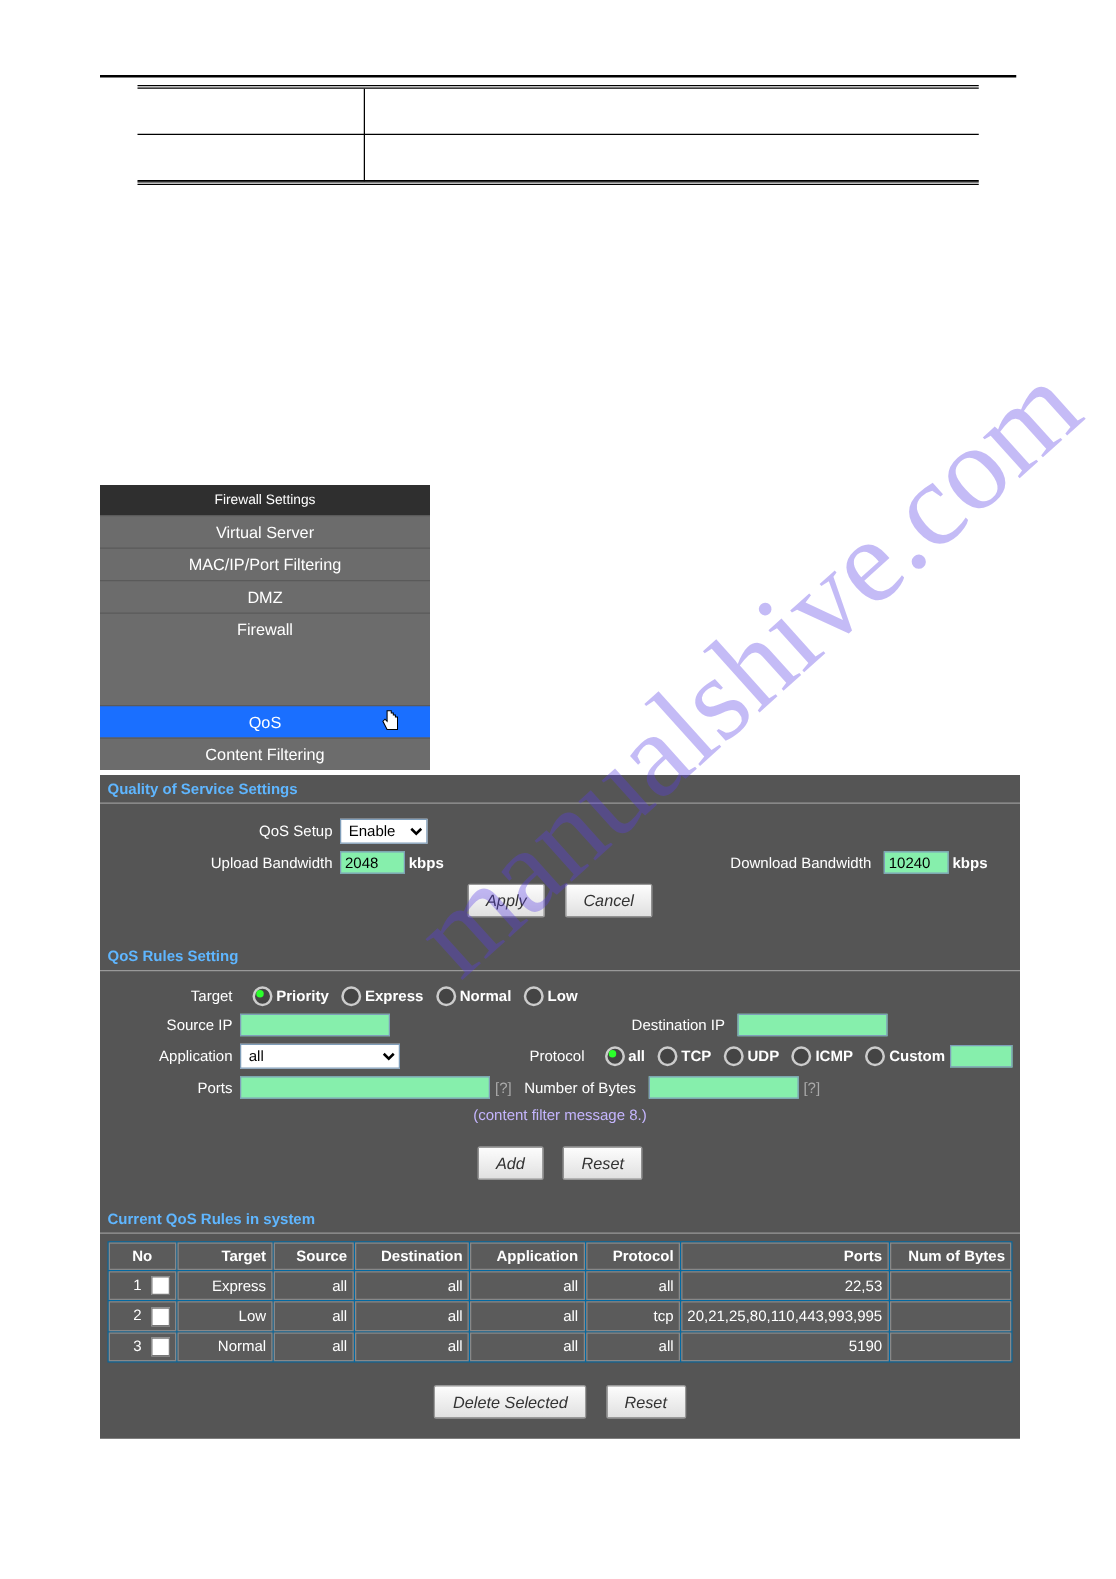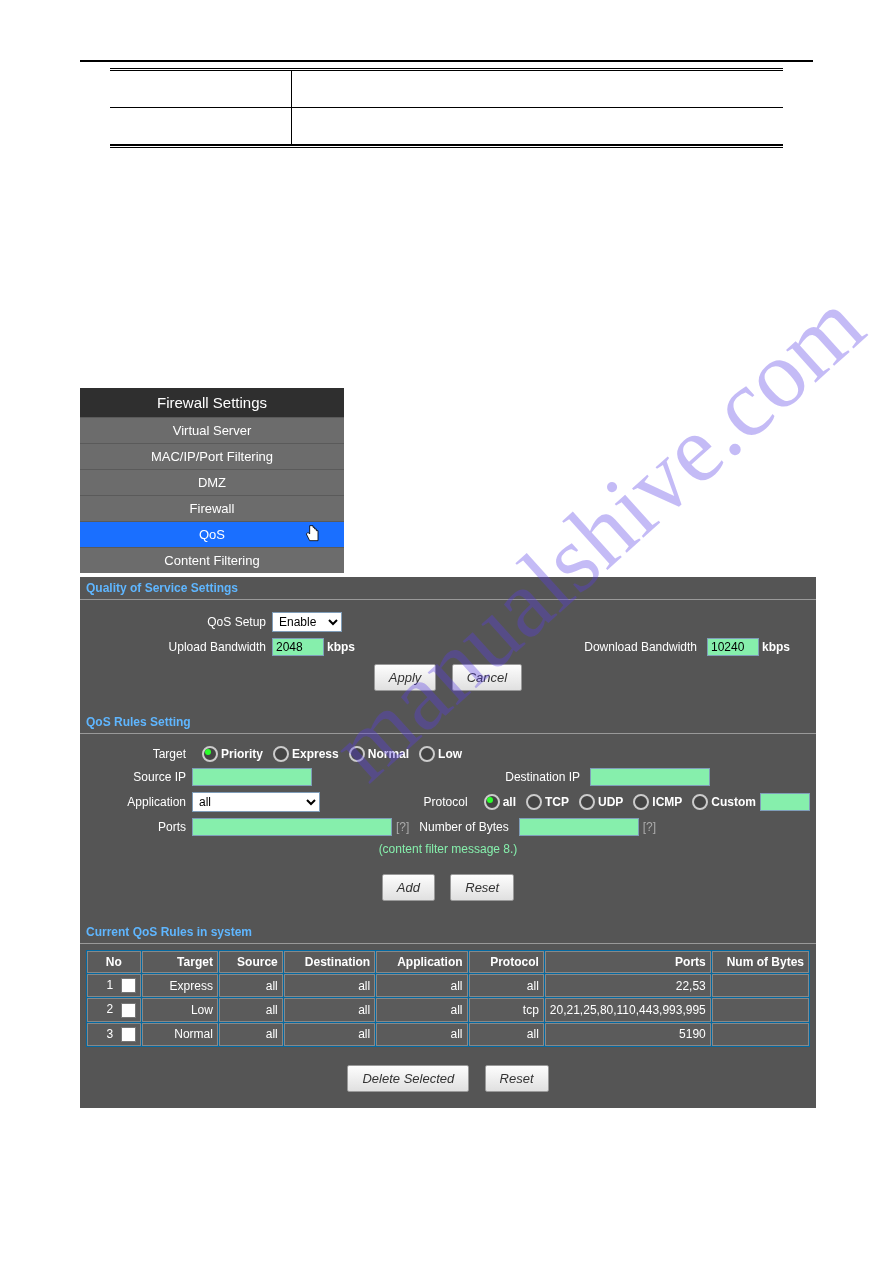--- a/index.html
+++ b/index.html
@@ -34,30 +34,31 @@
   .sidebar {
     width: 264px;
     background: #6c6c6c;
     color: #fff;
     font-size: 13px;
   }
   .sidebar-header {
     background: #2f2f2f;
     text-align: center;
     padding: 6px 0;
-    font-size: 15px;
+    font-size: 11px;
   }
   .sidebar-item {
     text-align: center;
     padding: 5px 0;
     border-top: 1px solid #5a5a5a;
     position: relative;
   }
   .sidebar-item.active {
     background: #1a6fff;
+    margin-top: 48px;
   }
   .cursor-hand {
     position: absolute;
     right: 22px;
     top: 2px;
     width: 18px;
     height: 20px;
   }
 
   
@@ -128,21 +129,21 @@
   }
   .radio.checked::after {
     content: "";
     position: absolute;
     top: 1px; left: 1px;
     width: 6px; height: 6px;
     border-radius: 50%;
     background: #2bff2b;
   }
   .radio-label { font-weight: bold; vertical-align: middle; }
-  .yellow-msg { color: #86efac; text-align: center; margin-top: 4px; }
+  .yellow-msg { color: #c4b5fd; text-align: center; margin-top: 4px; }
   .qmark { color: #aaa; margin: 0 4px; }
 
   
   .rules-table {
     width: 100%;
     border-collapse: separate;
     border-spacing: 1px;
     background: #0369a1;
     font-size: 12px;
   }

